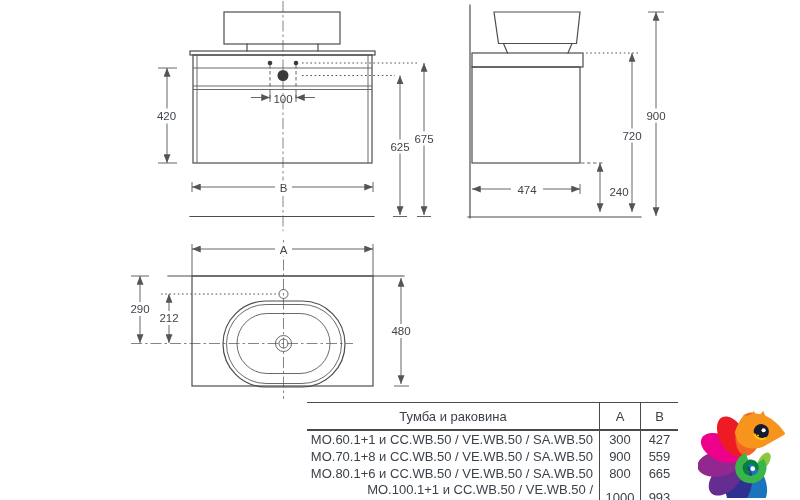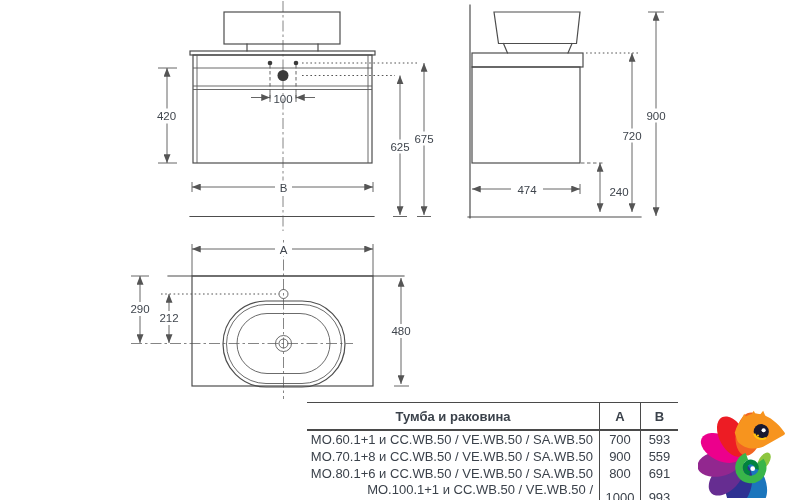--- a/index.html
+++ b/index.html
@@ -14,21 +14,21 @@
   .dot{stroke:#555;stroke-width:1;stroke-dasharray:1.6 2.6;fill:none;}
   .dash{stroke:#555;stroke-width:0.9;stroke-dasharray:3.5 2.5;fill:none;}
   .cl{stroke:#666;stroke-width:0.8;stroke-dasharray:11 3 2.5 3;fill:none;}
   .fdot{fill:#3a3a3a;stroke:none;}
   .txtbg{fill:#ffffff;stroke:none;}
   text.dimtxt{fill:#3f454d;font:11.5px "Liberation Sans",sans-serif;
               text-anchor:middle;dominant-baseline:central;}
   
   .spec-table{position:absolute;left:307px;top:402px;border-collapse:collapse;
               color:#3b424b;font-family:"Liberation Sans",sans-serif;font-size:13px;}
-  .spec-table th{font-weight:700;height:26px;padding:0;
+  .spec-table th{font-weight:400;height:26px;padding:0;
                  border-top:1px solid #4a4a4a;border-bottom:2px solid #4a4a4a;}
   .spec-table td{height:17px;padding:0;}
   .c-name{width:286px;}
   td.c-name{text-align:right;padding-right:6px;}
   th.c-name{text-align:center;}
   .c-a{width:40px;text-align:center;border-left:1px solid #4a4a4a;}
   .c-b{width:37px;text-align:center;border-left:1px solid #4a4a4a;}
   .logo{position:absolute;left:698px;top:408px;}
 </style>
 </head>
@@ -155,32 +155,32 @@
     <thead>
       <tr>
         <th class="c-name">Тумба и раковина</th>
         <th class="c-a">A</th>
         <th class="c-b">B</th>
       </tr>
     </thead>
     <tbody>
       <tr>
         <td class="c-name">MO.60.1+1 и CC.WB.50 / VE.WB.50 / SA.WB.50</td>
-        <td class="c-a">700</td>
-        <td class="c-b">593</td>
+        <td class="c-a">300</td>
+        <td class="c-b">427</td>
       </tr>
       <tr>
         <td class="c-name">MO.70.1+8 и CC.WB.50 / VE.WB.50 / SA.WB.50</td>
         <td class="c-a">900</td>
         <td class="c-b">559</td>
       </tr>
       <tr>
         <td class="c-name">MO.80.1+6 и CC.WB.50 / VE.WB.50 / SA.WB.50</td>
         <td class="c-a">800</td>
-        <td class="c-b">691</td>
+        <td class="c-b">665</td>
       </tr>
       <tr>
         <td class="c-name">MO.100.1+1 и CC.WB.50 / VE.WB.50 / SA.WB.50</td>
         <td class="c-a">1000</td>
         <td class="c-b">993</td>
       </tr>
     </tbody>
   </table>
 
   <svg class="logo" width="100" height="90" viewBox="0 0 100 95">

